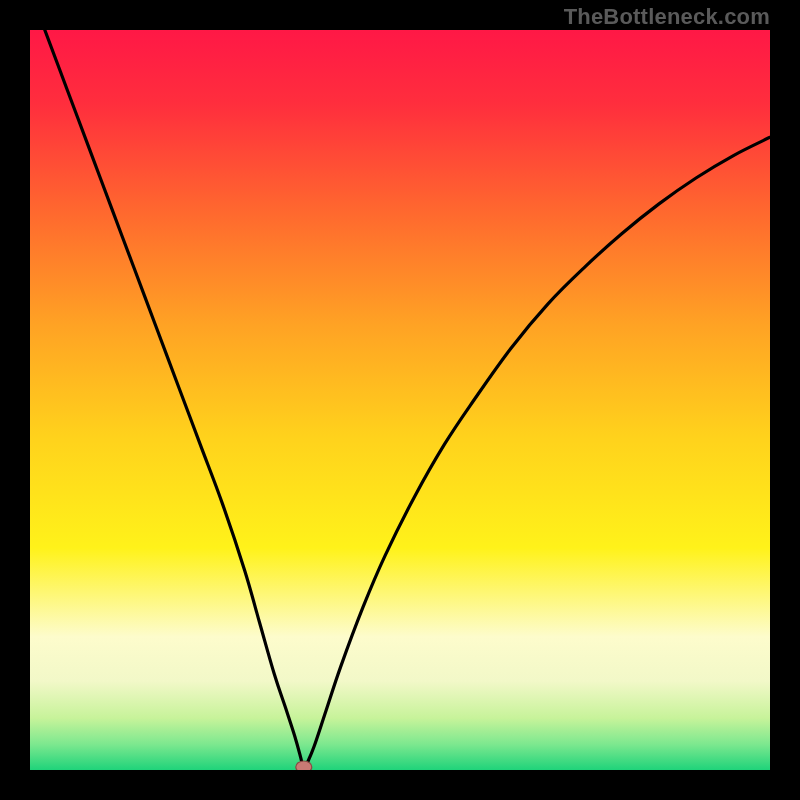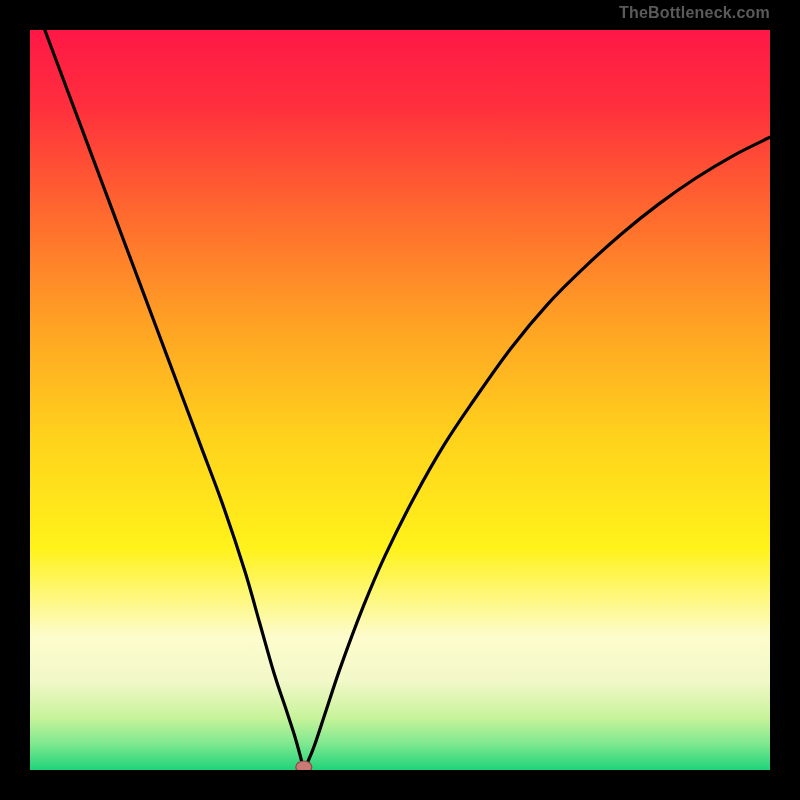--- a/index.html
+++ b/index.html
@@ -22,21 +22,21 @@
     left: 30px;
     top: 30px;
     width: 740px;
     height: 740px;
   }
   .watermark {
     position: absolute;
     top: 4px;
     right: 30px;
     color: #5a5a5a;
-    font-size: 16px;
+    font-size: 22px;
     font-weight: 600;
     letter-spacing: 0.2px;
     user-select: none;
   }
   svg { display: block; }
 </style>
 </head>
 <body>
 
 <div class="frame">

